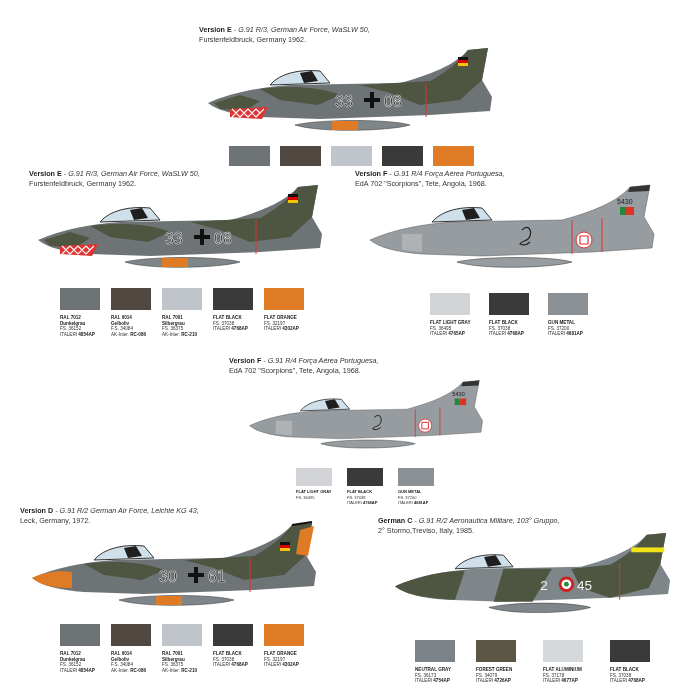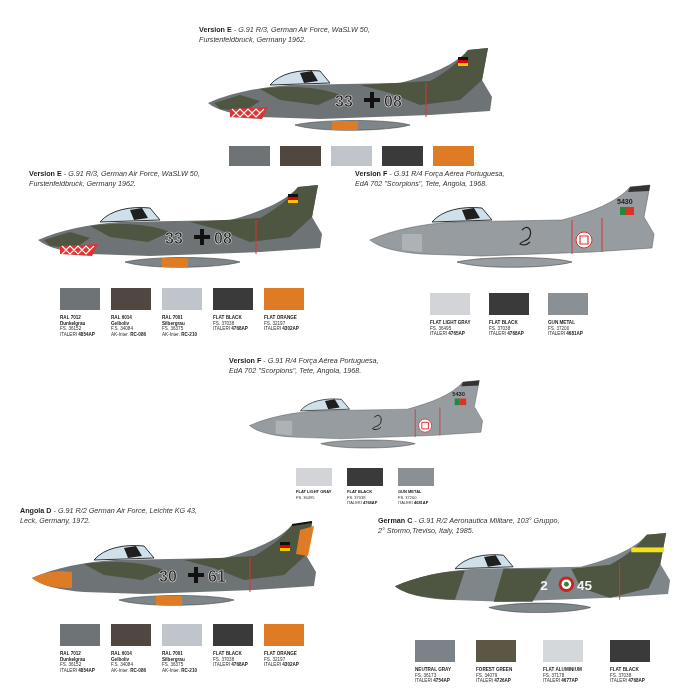--- a/index.html
+++ b/index.html
@@ -2,23 +2,23 @@
 <html><head>
 <meta charset="utf-8">
 <style>
   * { box-sizing: border-box; margin: 0; padding: 0; }
   html, body { width: 700px; height: 700px; background: #ffffff; overflow: hidden; }
   body { position: relative; font-family: "Liberation Sans", sans-serif; color: #2a2a2a; }
 
   .caption { position: absolute; font-size: 7.2px; line-height: 9.5px; color: #333; }
   .caption .ver { font-weight: bold; font-style: normal; color: #1d1d1d; }
   .caption .desc { font-style: italic; }
-  .caption .line2 { display: block; font-style: italic; }
-
-  .plane { position: absolute; font-weight: bold; }
+  .caption .line2 { display: block; }
+
+  .plane { position: absolute; }
   .plane svg { width: 100%; height: 100%; display: block; }
 
   .swatches { position: absolute; display: flex; }
   .swatch { position: relative; }
   .swatch .chip { height: 22px; width: 40px; }
   .swatch .lbl { font-size: 4.6px; line-height: 5.6px; margin-top: 5px; color: #333; white-space: nowrap; }
   .swatch .lbl b { font-weight: bold; display: block; color: #1a1a1a; }
   .swatch .lbl span { display: block; }
   .swatch .lbl span b { display: inline; }
 
@@ -245,21 +245,21 @@
     <div class="chip" style="background:#8b9095; width:36px; height:18px;"></div>
     <div class="lbl" style="font-size:4px; margin-top:3px;">
         <b>GUN METAL</b>
         <span>FS. 37200</span>
         <span><span style="display:inline">ITALERI </span><b>4681AP</b></span>
       </div>
   </div>
 </div>
 
 <div class="caption" style="left:20px; top:506px;">
-  <span class="ver">Angola D</span><span class="desc"> - G.91 R/2 German Air Force, Leichte KG 43,</span>
+  <span class="ver">Version D</span><span class="desc"> - G.91 R/2 German Air Force, Leichte KG 43,</span>
   <span class="line2">Leck, Germany, 1972.</span>
 </div>
 
 <div class="plane" style="left:24px; top:520px; width:300px; height:95px;">
   <svg viewBox="0 0 300 95">
     <path d="M8,58 C30,48 60,42 90,40 L200,38 C230,30 255,20 268,5 L288,3 L282,35 L292,52 L290,66 L230,70 L120,74 L60,72 C35,70 18,66 8,58 Z" fill="#6e7476"></path>
     <path d="M60,44 C90,40 120,42 140,50 L118,60 L80,55 Z" fill="#4e5641"></path>
     <path d="M160,40 L230,36 C245,28 258,18 268,5 L288,3 L282,35 L260,55 L220,60 L190,48 Z" fill="#4e5641"></path>
     <path d="M8,58 C20,52 35,50 48,52 L48,68 C30,68 18,66 8,58 Z" fill="#e07b25"></path>
     <path d="M276,10 L290,6 L284,36 L272,34 Z" fill="#e07b25"></path>

